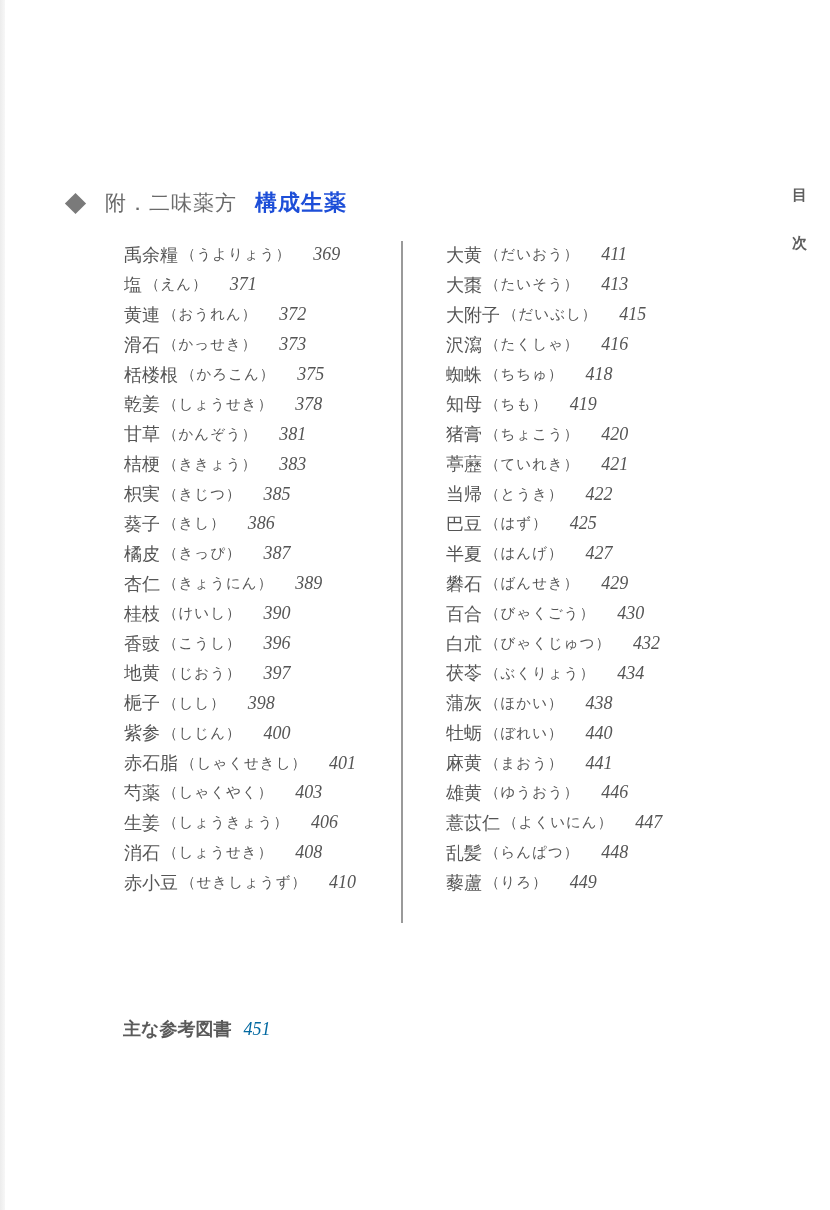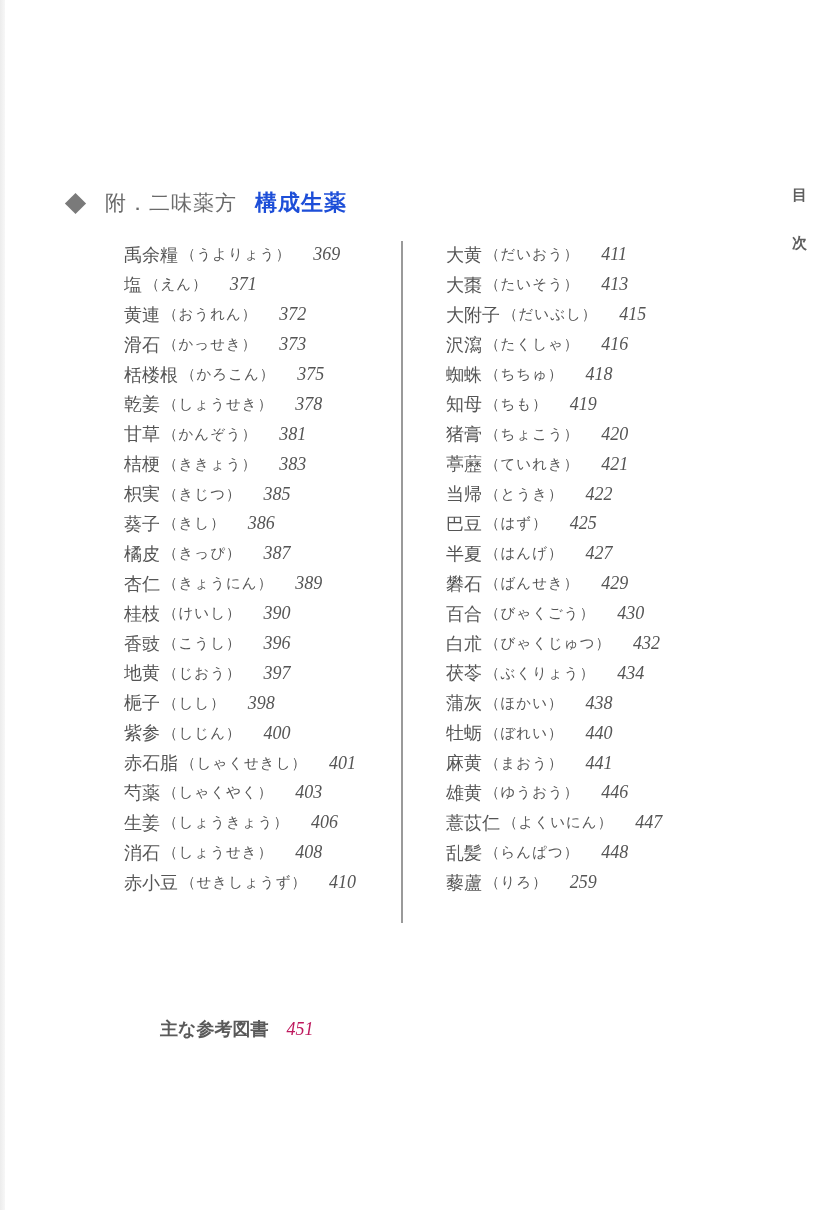--- a/index.html
+++ b/index.html
@@ -107,28 +107,27 @@
       top: 1017px;
       display: flex;
       align-items: center;
       white-space: nowrap;
     }
     .references-label {
       font-family: "DejaVu Sans", sans-serif;
       font-weight: bold;
       font-size: 18px;
       color: #5a5a5a;
-      margin-left: 37px;
     }
     .references-page {
       font-family: "Liberation Serif", serif;
       font-style: italic;
       font-size: 18px;
-      color: #be185d;
-      margin-left: 18px;
+      color: #0369a1;
+      margin-left: 12px;
     }
   </style>
 </head>
 <body>
 
 <div class="page-edge"></div>
 
 <div class="section-header">
   <span class="diamond"></span>
   <span class="section-prefix">附．二味薬方</span>
@@ -353,20 +352,20 @@
       <span class="page-num">447</span>
     </div>
     <div class="entry">
       <span class="kanji">乱髪</span>
       <span class="reading">（らんぱつ）</span>
       <span class="page-num">448</span>
     </div>
     <div class="entry">
       <span class="kanji">藜蘆</span>
       <span class="reading">（りろ）</span>
-      <span class="page-num">259</span>
+      <span class="page-num">449</span>
     </div>
   </div>
 
 <div class="references">
   <span class="references-label">主な参考図書</span>
   <span class="references-page">451</span>
 </div>
 
 </body></html>

